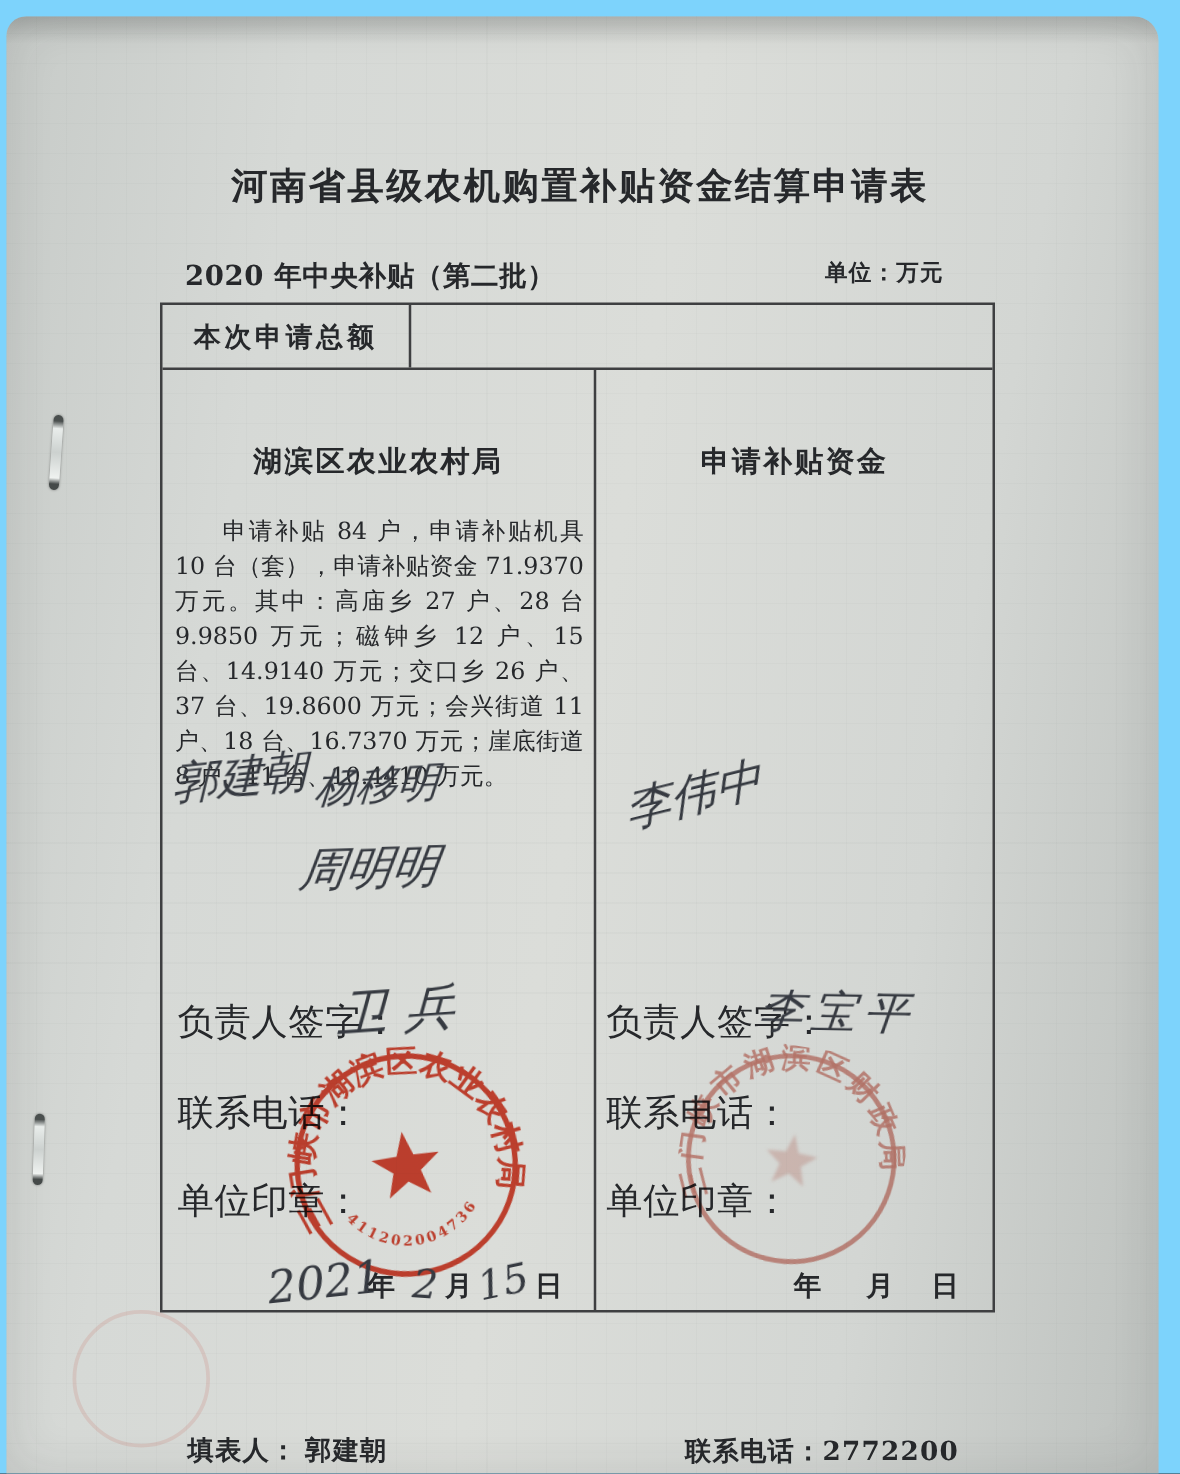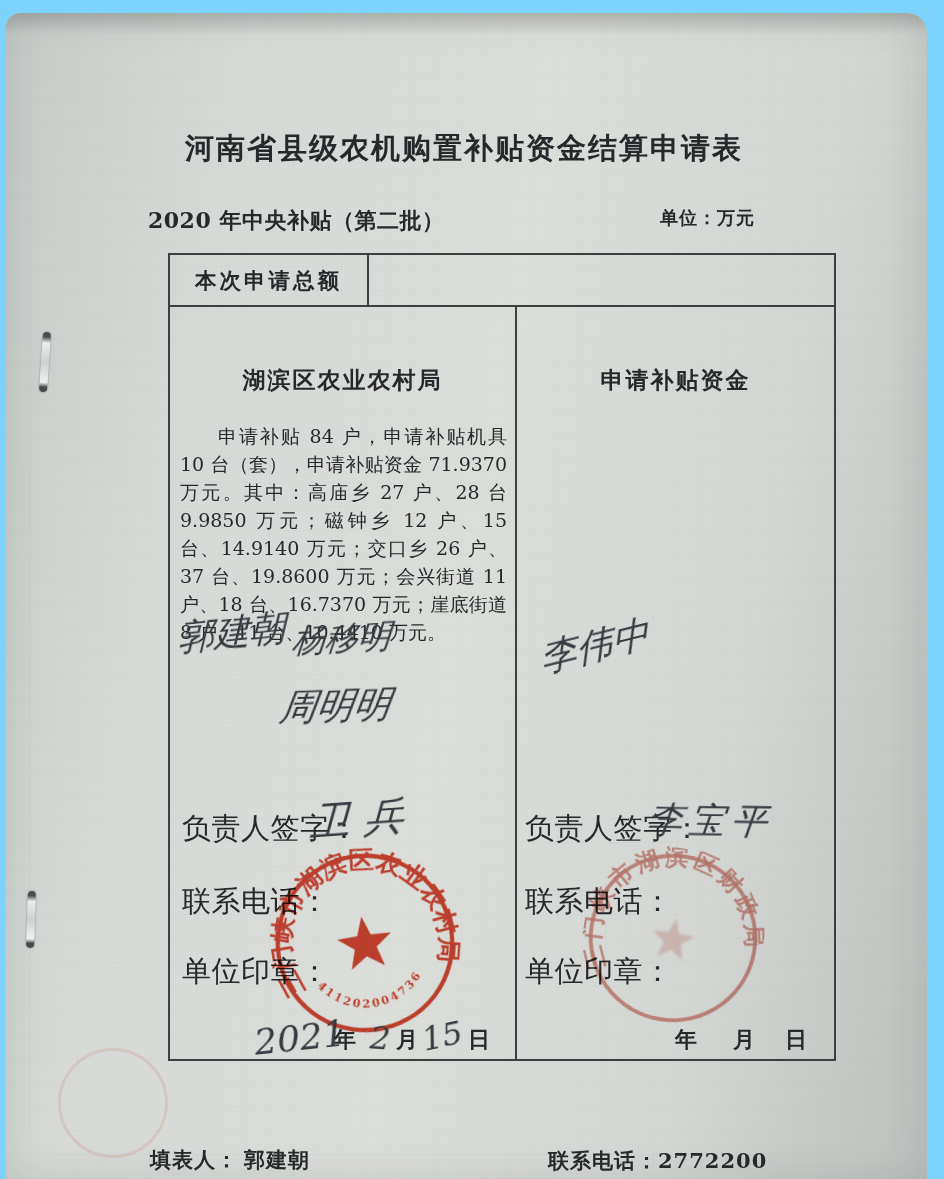--- a/index.html
+++ b/index.html
@@ -15,22 +15,22 @@
          box-shadow:inset 0 0 40px rgba(40,45,42,.12);}
   .staple{position:absolute;width:8px;border-radius:4px;
           background:linear-gradient(180deg,#4a4f4e 0 8%,#e9edeb 18%,#ccd1cf 50%,#eff2f0 84%,#454a49 92%);
           box-shadow:0 0 2px rgba(0,0,0,.45);}
   .s1{left:41px;top:332px;height:60px;transform:rotate(4deg);}
   .s2{left:27px;top:891px;height:57px;transform:rotate(2deg);}
   .title{position:absolute;left:132px;top:129px;width:664px;margin:0;text-align:center;
          font-size:29px;font-weight:700;letter-spacing:2px;}
   .batch{position:absolute;left:148px;top:206px;font-size:22px;font-weight:600;letter-spacing:.5px;}
   .unit{position:absolute;left:660px;top:206px;font-size:18px;font-weight:600;letter-spacing:1px;}
-  .table{position:absolute;left:128px;top:253px;width:668px;height:808px;
-         border:2px solid #3e3f41;box-sizing:border-box;margin-left:40px;}
+  .table{position:absolute;left:128px;top:242px;width:668px;height:808px;
+         border:2px solid #3e3f41;box-sizing:border-box;}
   .row1{display:flex;height:52px;border-bottom:2px solid #3e3f41;box-sizing:border-box;}
   .cell{display:flex;align-items:center;justify-content:center;box-sizing:border-box;
         font-size:21.5px;font-weight:600;}
   .c1{width:199px;border-right:2px solid #3e3f41;letter-spacing:3px;}
   .c2{width:288px;border-right:2px solid #3e3f41;letter-spacing:.5px;}
   .c3{flex:1;letter-spacing:.5px;}
   .row2{display:flex;height:752px;}
   .col{position:relative;box-sizing:border-box;}
   .col-left{width:347px;border-right:2px solid #3e3f41;}
   .col-right{flex:1;}

